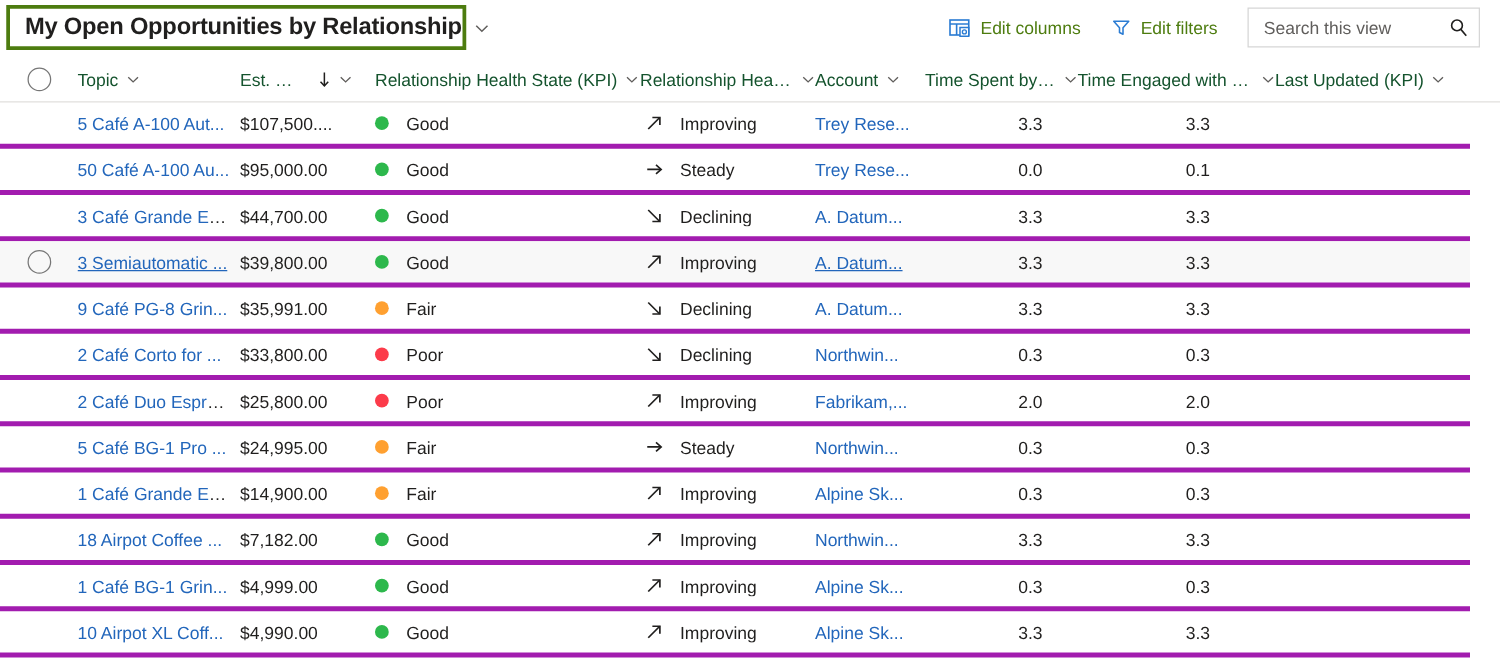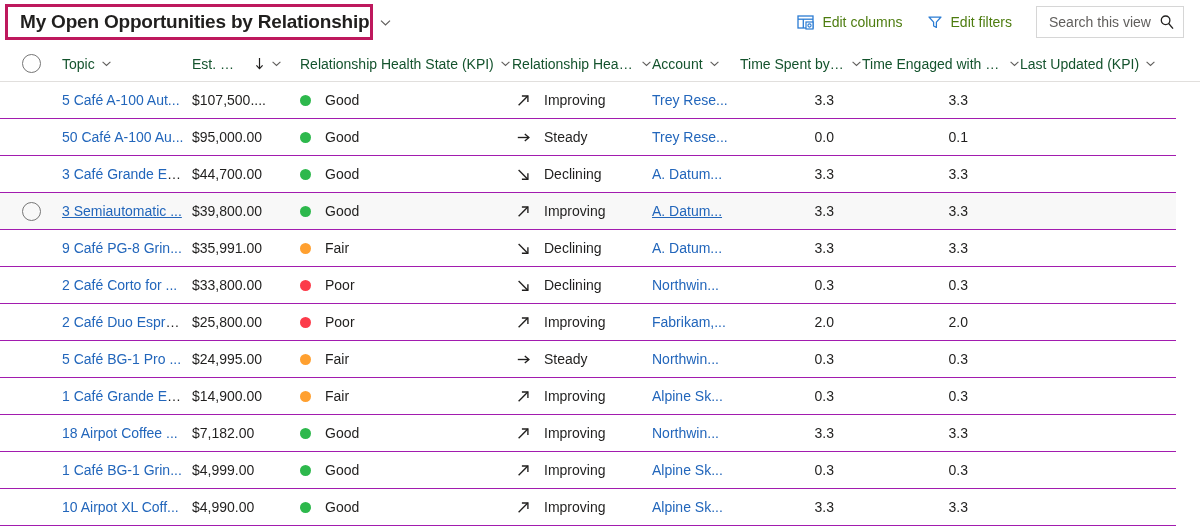--- a/index.html
+++ b/index.html
@@ -18,21 +18,21 @@
     height: 46px;
     width: 1200px;
     display: flex;
     align-items: center;
   }
 
   #view-selector-wrap {
     position: absolute;
     left: 5px; top: 4px;
     width: 368px; height: 36px;
-    border: 3px solid #be185d;
+    border: 3px solid #4d7c0f;
     background: #ffffff;
     display: flex;
     align-items: center;
     padding-left: 12px;
   }
   #view-title {
     font-size: 19px;
     font-weight: 600;
     color: #201f1e;
     letter-spacing: -0.2px;
@@ -68,21 +68,21 @@
   .cmd-button .cmd-icon {
     margin-right: 8px;
     display: flex;
     align-items: center;
     color: #2b7cd3;
   }
 
   #search-box {
     display: flex;
     align-items: center;
-    width: 148px;
+    width: 186px;
     height: 32px;
     margin-left: 12px;
     border: 1px solid #d6d6d6;
     background: #ffffff;
     padding: 0 8px 0 10px;
   }
   #search-input {
     flex: 1;
     border: none;
     outline: none;
@@ -95,21 +95,21 @@
   #search-input::placeholder { color: #605e5c; }
   #search-icon { display: flex; align-items: center; color: #201f1e; }
 
   
   #grid { width: 1200px; }
 
   .grid-row {
     display: flex;
     align-items: center;
     height: 37px;
-    border-bottom: 1px solid #a21caf;
+    border-bottom: 4px solid #a21caf;
     width: 1176px;
   }
   #header-row {
     height: 36px;
     border-bottom: 1px solid #e1dfdd;
     width: 1200px;
   }
   .grid-row.is-hovered { background: #f8f8f8; }
 
   .c-check   { width: 62px; flex: 0 0 62px; display: flex; justify-content: center; align-items: center; }

